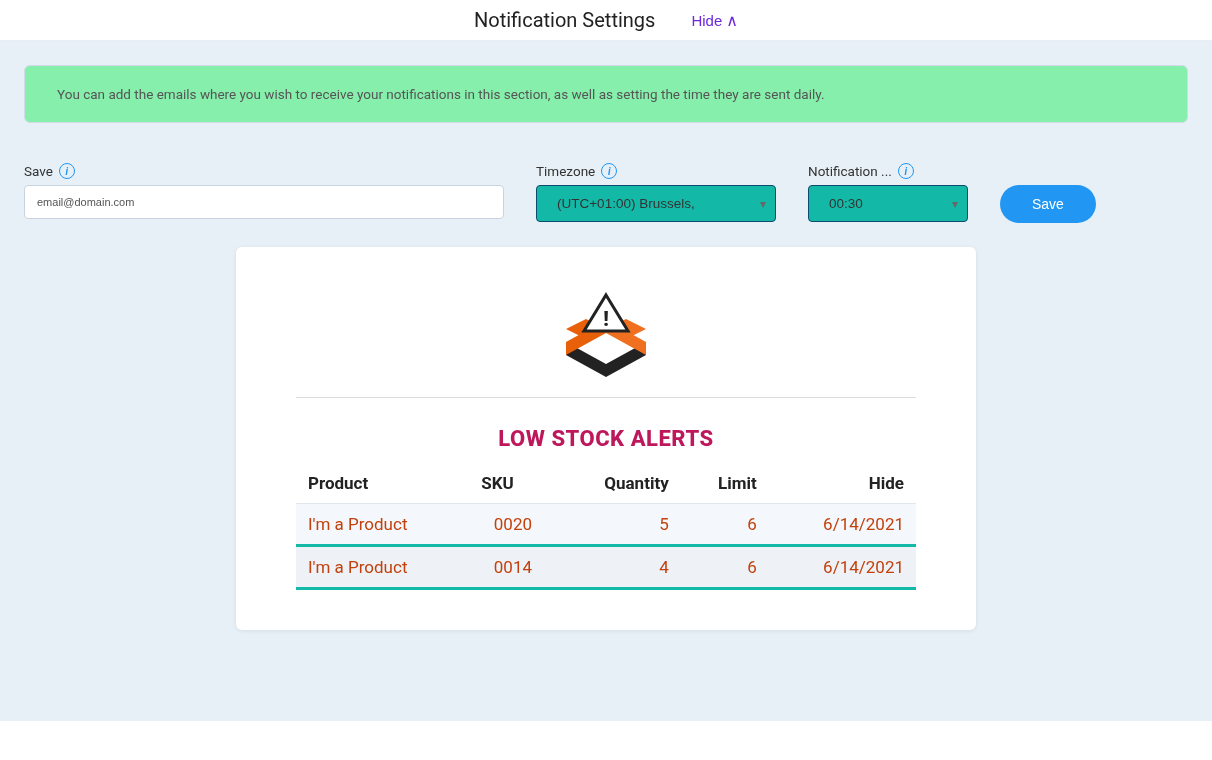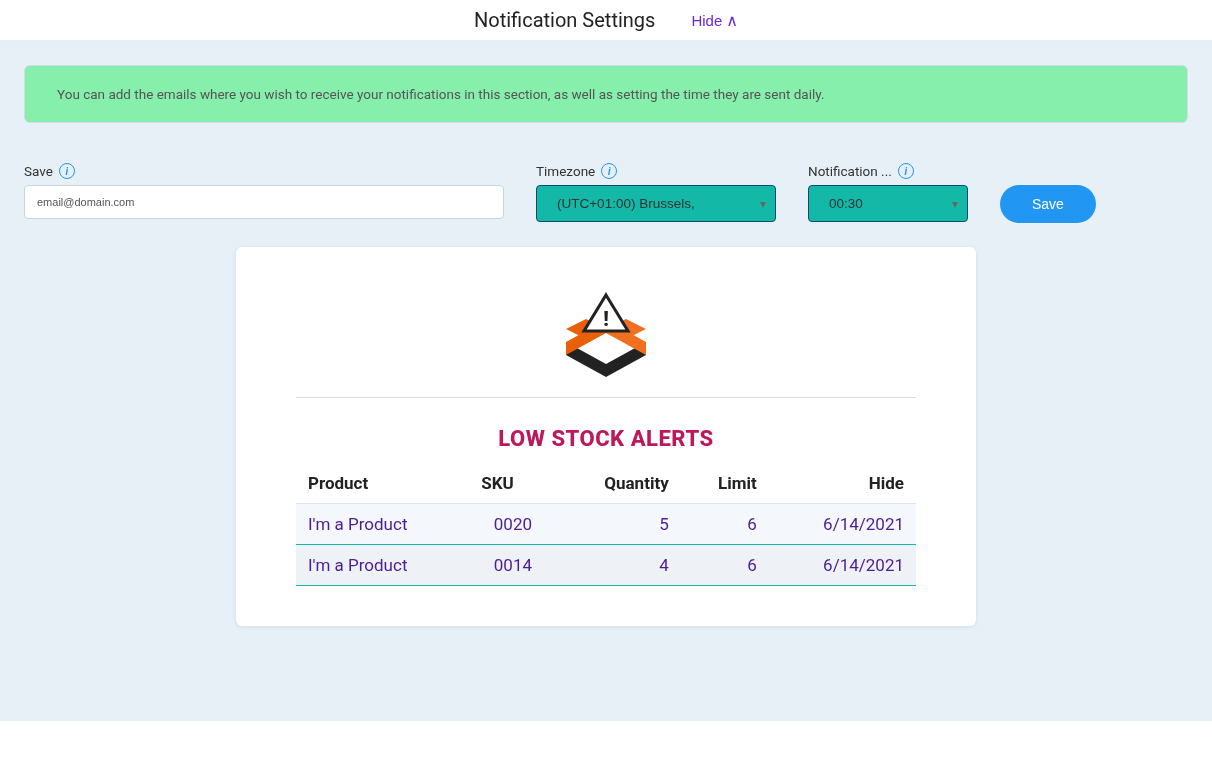--- a/index.html
+++ b/index.html
@@ -219,23 +219,23 @@
       border-bottom: 1px solid #e0e6ed;
     }
     .stock-table thead tr th.right {
       text-align: right;
     }
     .stock-table thead tr th.center {
       text-align: left;
     }
     .stock-table tbody tr td {
       padding: 10px 12px;
-      color: #4c1d95;
+      color: #c2410c;
       background: #f4f7fb;
-      border-bottom: 1px solid #14b8a6;
+      border-bottom: 3px solid #14b8a6;
     }
     .stock-table tbody tr td.right {
       text-align: right;
     }
     .stock-table tbody tr td.center {
       text-align: center;
     }
     .stock-table tbody tr:nth-child(even) td {
       background: #eef2f7;
     }

